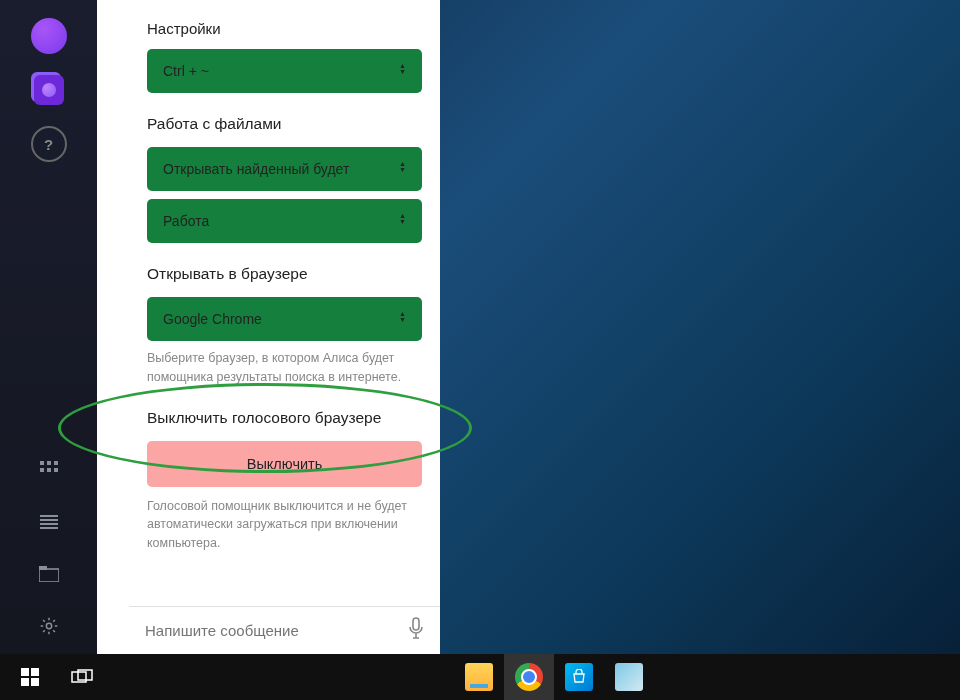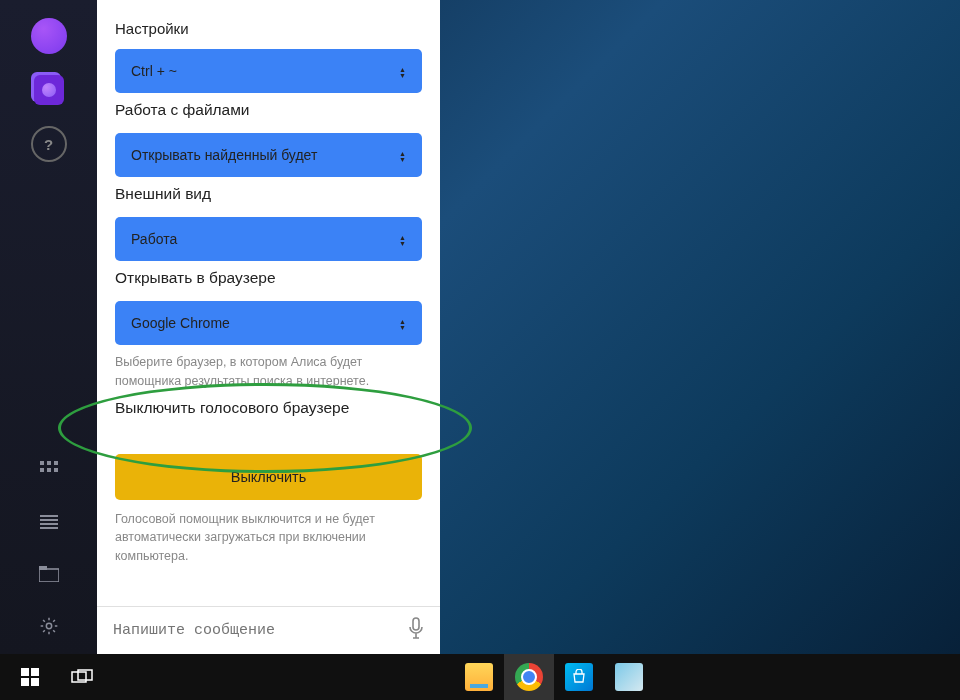--- a/index.html
+++ b/index.html
@@ -16,47 +16,46 @@
     .rail-icon.purple-stack::before { content: ''; position: absolute; width: 30px; height: 30px; border-radius: 6px; background: #8b5cf6; transform: translate(-3px,-3px); z-index: 0; }
     .rail-icon.purple-stack::after { content: ''; position: absolute; width: 30px; height: 30px; border-radius: 6px; background: #6d28d9; z-index: 1; display: flex; align-items: center; justify-content: center; }
     .rail-icon.purple-stack .inner { position: relative; z-index: 2; width: 14px; height: 14px; border-radius: 50%; background: radial-gradient(circle at 30% 30%, #c084fc, #8b5cf6); }
     .rail-help { border: 2px solid #666; color: #888; font-size: 15px; font-weight: bold; }
     
     .rail-spacer { flex: 1; }
     .rail-bottom-icon { width: 48px; height: 48px; display: flex; align-items: center; justify-content: center; color: #8a8d9a; margin-bottom: 4px; }
     
     .panel {
       position: absolute; left: 97px; top: 0; width: 343px; height: 654px;
-      background: #fff; display: flex; flex-direction: column;
+      background: #fff; display: flex; flex-direction: column; padding-left: 32px;
     }
     .panel-header { padding: 20px 18px 12px; font-size: 15px; color: #222; }
     .panel-body { flex: 1; overflow-y: auto; padding: 0 18px 10px; }
     
     .select-box {
-      width: 100%; background: #3b82f6; border-radius: 5px; padding: 14px 16px;
-      display: flex; align-items: flex-end; justify-content: space-between;
+      width: 100%; background: #15803d; border-radius: 5px; padding: 14px 16px;
+      display: flex; align-items: flex-start; justify-content: space-between;
       font-size: 14px; color: #222; margin-bottom: 8px; cursor: pointer;
     }
     .up-down { display: flex; flex-direction: column; font-size: 7px; line-height: 6px; color: #222; }
     
-    .section-label { font-size: 15.5px; color: #222; margin: 8px 0 14px; }
+    .section-label { font-size: 15.5px; color: #222; margin: 22px 0 14px; }
     .hint { font-size: 12.5px; color: #888; line-height: 1.5; margin-bottom: 8px; }
     
     .disable-btn {
-      width: 100%; background: #eab308; border: none; border-radius: 5px;
+      width: 100%; background: #fca5a5; border: none; border-radius: 5px;
       padding: 15px; font-size: 14.5px; color: #222; text-align: center; cursor: pointer;
       margin-bottom: 10px;
-      margin-top: 23px;
     }
     
     .input-row {
       border-top: 1px solid #e0e0e0; padding: 10px 16px; display: flex; align-items: center;
     }
     .input-row input {
-      flex: 1; border: none; outline: none; font-size: 15px; color: #999; background: transparent; font-family: Liberation Mono, monospace;
+      flex: 1; border: none; outline: none; font-size: 15px; color: #999; background: transparent;
     }
     .mic { color: #888; font-size: 18px; }
     
     .highlight-ellipse {
       position: absolute; left: 58px; top: 383px; width: 414px; height: 90px;
       border: 3.5px solid #2e9e3f; border-radius: 50%; pointer-events: none; z-index: 5;
     }
     
     .taskbar {
       position: absolute; left: 0; bottom: 0; width: 100%; height: 46px;
@@ -127,21 +126,20 @@
       <span>Ctrl + ~</span>
       <span class="up-down">▲<br>▼</span>
     </div>
 
     <div class="section-label">Работа с файлами</div>
     <div class="select-box">
       <span>Открывать найденный будет</span>
       <span class="up-down">▲<br>▼</span>
     </div>
 
-    <div class="section-label">Внешний вид</div>
     <div class="select-box">
       <span>Работа</span>
       <span class="up-down">▲<br>▼</span>
     </div>
 
     <div class="section-label">Открывать в браузере</div>
     <div class="select-box">
       <span>Google Chrome</span>
       <span class="up-down">▲<br>▼</span>
     </div>

